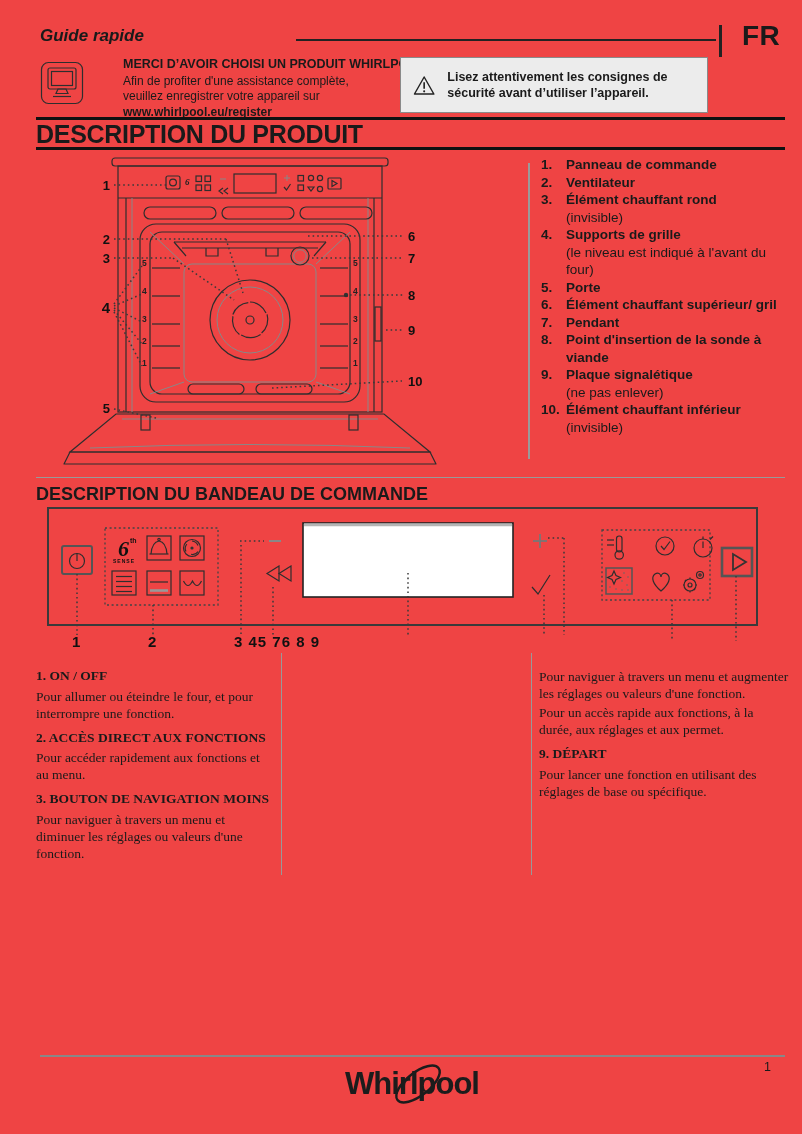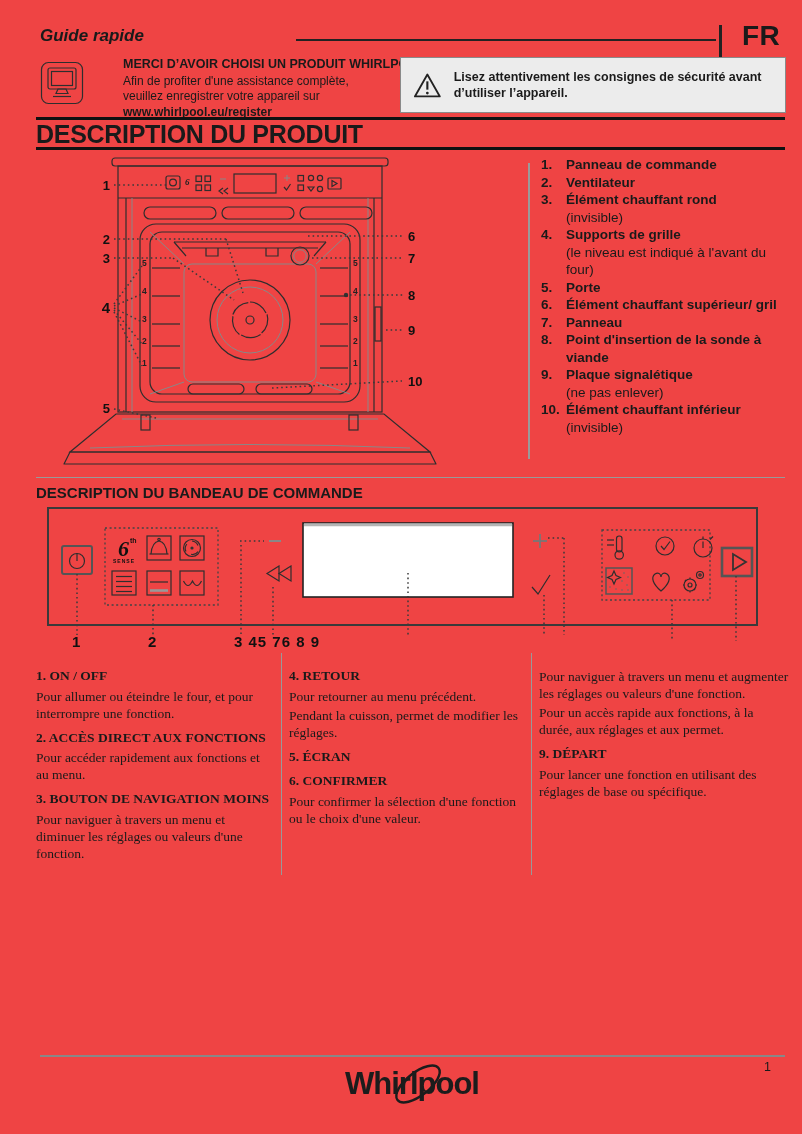--- a/index.html
+++ b/index.html
@@ -10,37 +10,37 @@
   .guide-title{left:40px;top:26px;font-size:17px;font-weight:bold;font-style:italic;}
   .header-rule{left:296px;top:39px;width:420px;height:2px;background:#222;}
   .header-tick{left:719px;top:25px;width:3px;height:32px;background:#222;}
   .lang{left:742px;top:20px;font-size:28px;font-weight:bold;letter-spacing:.5px;}
   
   .reg-text{left:90px;top:57px;width:305px;margin-left:33px;}
   .reg-title{font-size:12.5px;font-weight:bold;margin:0 0 3px 0;}
   .reg-line{font-size:12px;line-height:15px;margin:0;}
   .reg-url{font-size:12px;font-weight:bold;line-height:16px;margin:0;}
   
-  .warn-box{left:400px;top:57px;width:386px;height:56px;background:#ececec;border:1px solid #8a8a8a;
+  .warn-box{left:400px;top:57px;width:308px;height:56px;background:#ececec;border:1px solid #8a8a8a;
             box-sizing:border-box;display:flex;align-items:center;gap:12px;padding:0 10px 0 12px;}
   .warn-text{font-size:12.5px;font-weight:bold;line-height:16px;}
   
   .rule-a{left:36px;top:117px;width:749px;height:3px;background:#111;}
   .h1{left:36px;top:120px;font-size:25px;font-weight:bold;letter-spacing:-.3px;}
   .rule-b{left:36px;top:147px;width:749px;height:3px;background:#111;}
   
   .v-divider{left:528px;top:163px;width:2px;height:296px;background:#9a9a9a;}
   .prod-list{left:541px;top:156px;width:250px;font-size:13.5px;line-height:17.5px;}
   .pi{display:flex;}
   .pi .num{flex:0 0 25px;font-weight:bold;}
   .pi .txt{font-weight:bold;}
   .pi-sub{margin-left:25px;font-weight:normal;}
   
   .rule-c{left:36px;top:477px;width:749px;height:1px;background:#999;}
-  .h2{left:36px;top:484px;font-size:15px;font-weight:bold;}
+  .h2{left:36px;top:484px;font-size:18px;font-weight:bold;}
   
   .legend-col{top:668px;font-size:13.5px;line-height:17px;font-family:Liberation Serif, serif;}
   .legend-col h3{font-size:13.5px;line-height:16.5px;margin:8px 0 3px 0;}
   .legend-col h3:first-child{margin-top:0;}
   .legend-col p{margin:0 0 2px 0;}
   .leg-div{top:653px;width:1px;height:222px;background:#999;}
   
   .rule-f{left:40px;top:1055px;width:745px;height:2px;background:#888;}
   .page-num{left:764px;top:1060px;font-size:12.5px;}
   
@@ -252,21 +252,21 @@
     <div class="pi">
         <span class="num">5.</span>
         <span class="txt">Porte</span>
       </div>
     <div class="pi">
         <span class="num">6.</span>
         <span class="txt">Élément chauffant supérieur/ gril</span>
       </div>
     <div class="pi">
         <span class="num">7.</span>
-        <span class="txt">Panneau</span>
+        <span class="txt">Pendant</span>
       </div>
     <div class="pi">
         <span class="num">8.</span>
         <span class="txt">Point d'insertion de la sonde à viande</span>
       </div>
     <div class="pi">
         <span class="num">9.</span>
         <span class="txt">Plaque signalétique</span>
       </div>
     <div class="pi-sub">(ne pas enlever)</div>
@@ -422,28 +422,20 @@
 
   <div class="abs legend-col" style="left:36px;width:237px">
     <h3>1. ON / OFF</h3>
     <p>Pour allumer ou éteindre le four, et pour interrompre une fonction.</p>
     <h3>2. ACCÈS DIRECT AUX FONCTIONS</h3>
     <p>Pour accéder rapidement aux fonctions et au menu.</p>
     <h3>3. BOUTON DE NAVIGATION MOINS</h3>
     <p>Pour naviguer à travers un menu et diminuer les réglages ou valeurs d'une fonction.</p>
   </div>
   <div class="abs leg-div" style="left:281px"></div>
-  <div class="abs legend-col" style="left:289px;width:234px">
-    <h3>4. RETOUR</h3>
-    <p>Pour retourner au menu précédent.</p>
-    <p>Pendant la cuisson, permet de modifier les réglages.</p>
-    <h3>5. ÉCRAN</h3>
-    <h3>6. CONFIRMER</h3>
-    <p>Pour confirmer la sélection d'une fonction ou le choix d'une valeur.</p>
-  </div>
   <div class="abs leg-div" style="left:531px"></div>
   <div class="abs legend-col" style="left:539px;width:250px">
     <p>Pour naviguer à travers un menu et augmenter les réglages ou valeurs d'une fonction.</p>
     <p>Pour un accès rapide aux fonctions, à la durée, aux réglages et aux permet.</p>
     <h3>9. DÉPART</h3>
     <p>Pour lancer une fonction en utilisant des réglages de base ou spécifique.</p>
   </div>
 
   <div class="abs rule-f"></div>
   <svg class="abs" style="left:330px;top:1058px" width="165" height="52" viewBox="0 0 165 52">

